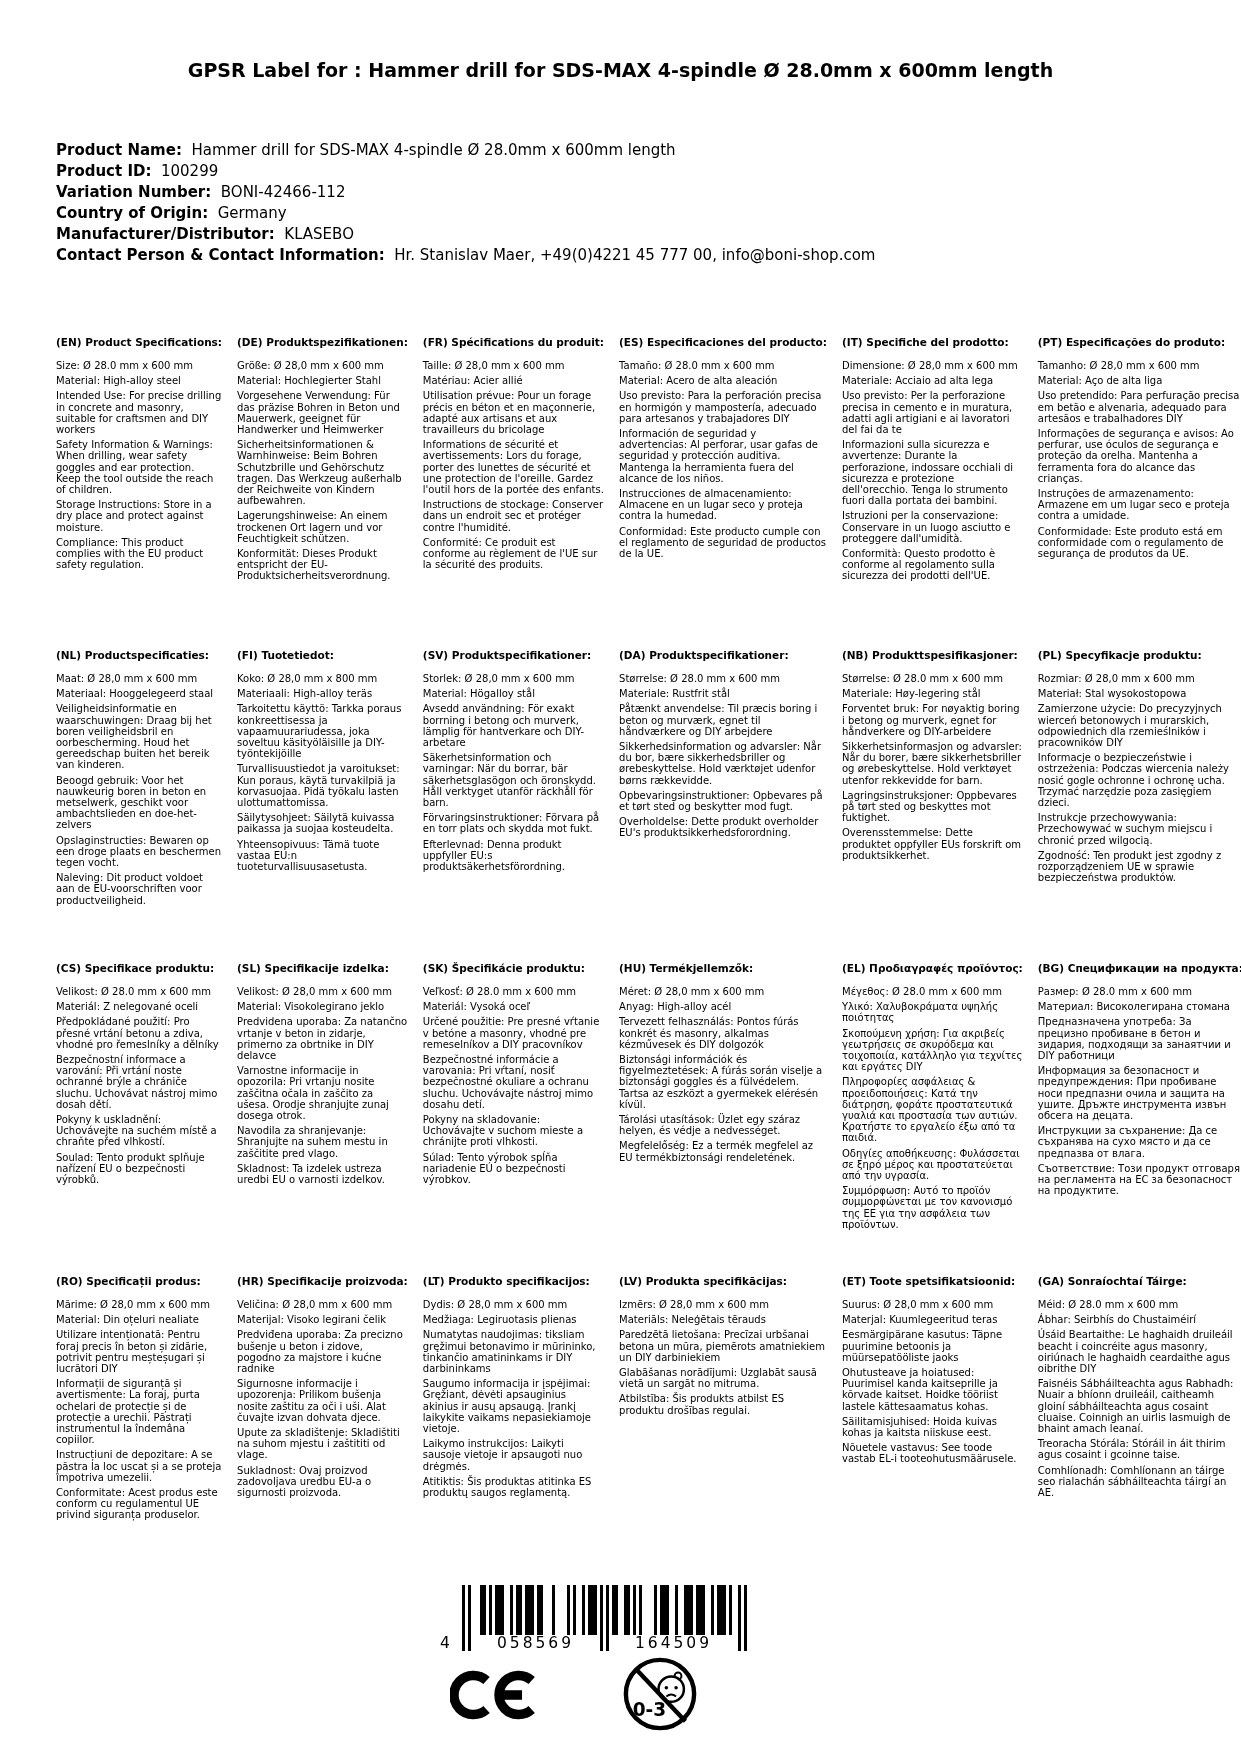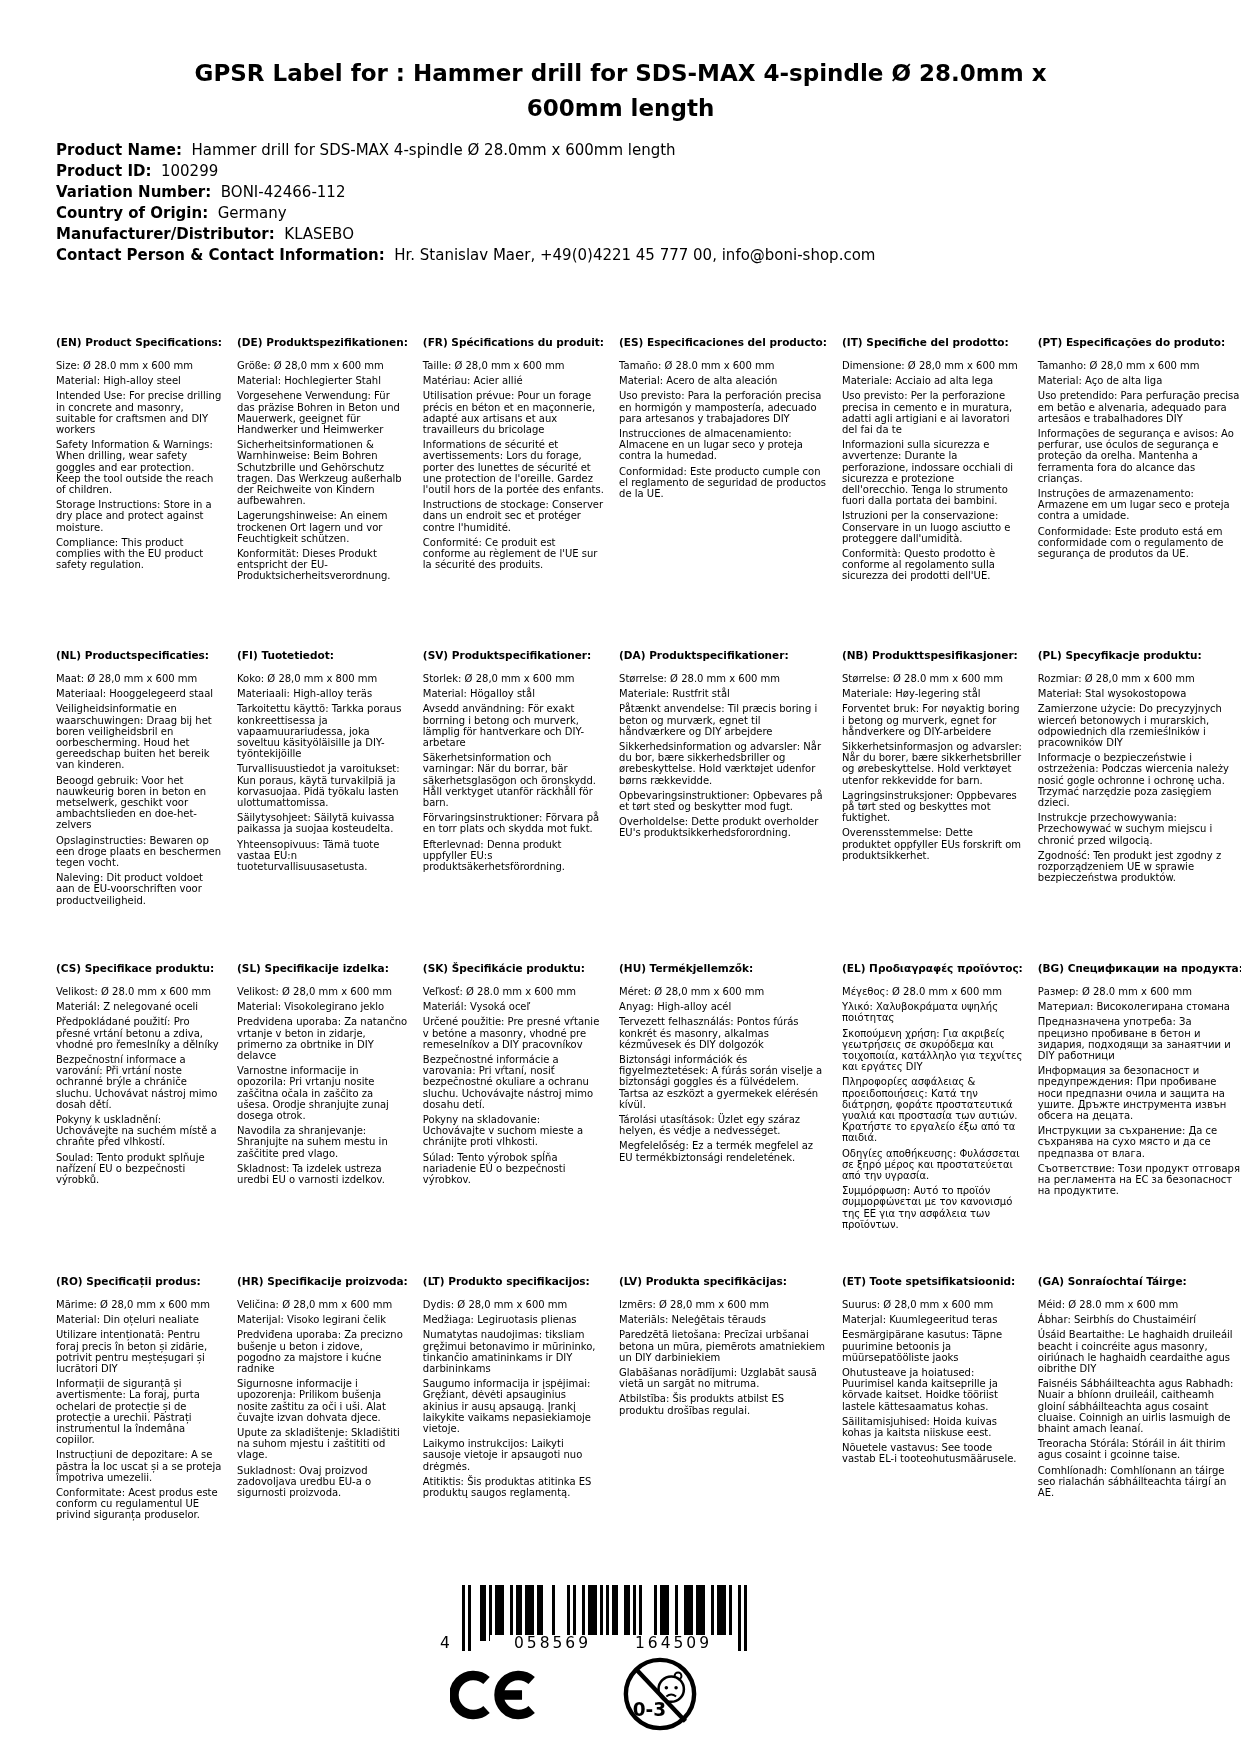--- a/index.html
+++ b/index.html
@@ -3,21 +3,21 @@
 <meta charset="utf-8">
 <style>
   html,body{margin:0;padding:0;}
   body{
     width:1241px;height:1754px;background:#ffffff;color:#000000;
     font-family:"DejaVu Sans","Liberation Sans",sans-serif;
     position:relative;overflow:hidden;
   }
   .title{
     margin:56px auto 16px;max-width:920px;text-align:center;
-    font-size:23px;font-weight:bold;line-height:1.5;
+    font-size:19px;font-weight:bold;line-height:1.5;
   }
   .info{position:absolute;left:56px;top:140px;font-size:15px;}
   .info-line{line-height:21px;white-space:nowrap;}
   .info-line .lbl{font-weight:bold;}
   .info-line .val{font-weight:normal;}
   .grid{
     position:absolute;left:56px;right:48px;top:336px;
     display:grid;grid-template-columns:repeat(6,1fr);
     column-gap:15px;grid-auto-rows:313px;
   }
@@ -35,21 +35,21 @@
   .bars span{display:inline-block;width:3px;vertical-align:top;}
   .bars .b{background:#000;}
   .bars .s{background:#fff;}
   .bars .short{height:56px;}
   .bars .tall{height:66px;}
   .bc-d{
     position:absolute;top:50px;height:17px;background:#fff;
     font-size:15.5px;line-height:17px;text-align:center;
   }
   .bc-first{left:-26px;width:18px;}
-  .bc-left{left:28px;width:125px;letter-spacing:3px;}
+  .bc-left{left:11px;width:125px;letter-spacing:3px;}
   .bc-right{left:149px;width:125px;letter-spacing:3px;}
   .ce{position:absolute;left:450px;top:80px;}
   .age{position:absolute;left:621px;top:70px;}
   .age text{font-size:19px;font-weight:bold;font-family:"DejaVu Sans","Liberation Sans",sans-serif;}
 </style>
 </head>
 <body>
 
 <div class="page">
 
@@ -90,20 +90,21 @@
         <p>Utilisation prévue: Pour un forage précis en béton et en maçonnerie, adapté aux artisans et aux travailleurs du bricolage</p>
         <p>Informations de sécurité et avertissements: Lors du forage, porter des lunettes de sécurité et une protection de l'oreille. Gardez l'outil hors de la portée des enfants.</p>
         <p>Instructions de stockage: Conserver dans un endroit sec et protéger contre l'humidité.</p>
         <p>Conformité: Ce produit est conforme au règlement de l'UE sur la sécurité des produits.</p>
       </section>
       <section class="block">
         <h2>(ES) Especificaciones del producto:</h2>
         <p>Tamaño: Ø 28.0 mm x 600 mm</p>
         <p>Material: Acero de alta aleación</p>
         <p>Uso previsto: Para la perforación precisa en hormigón y mampostería, adecuado para artesanos y trabajadores DIY</p>
+        <p>Información de seguridad y advertencias: Al perforar, usar gafas de seguridad y protección auditiva. Mantenga la herramienta fuera del alcance de los niños.</p>
         <p>Instrucciones de almacenamiento: Almacene en un lugar seco y proteja contra la humedad.</p>
         <p>Conformidad: Este producto cumple con el reglamento de seguridad de productos de la UE.</p>
       </section>
       <section class="block">
         <h2>(IT) Specifiche del prodotto:</h2>
         <p>Dimensione: Ø 28,0 mm x 600 mm</p>
         <p>Materiale: Acciaio ad alta lega</p>
         <p>Uso previsto: Per la perforazione precisa in cemento e in muratura, adatti agli artigiani e ai lavoratori del fai da te</p>
         <p>Informazioni sulla sicurezza e avvertenze: Durante la perforazione, indossare occhiali di sicurezza e protezione dell'orecchio. Tenga lo strumento fuori dalla portata dei bambini.</p>
         <p>Istruzioni per la conservazione: Conservare in un luogo asciutto e proteggere dall'umidità.</p>

